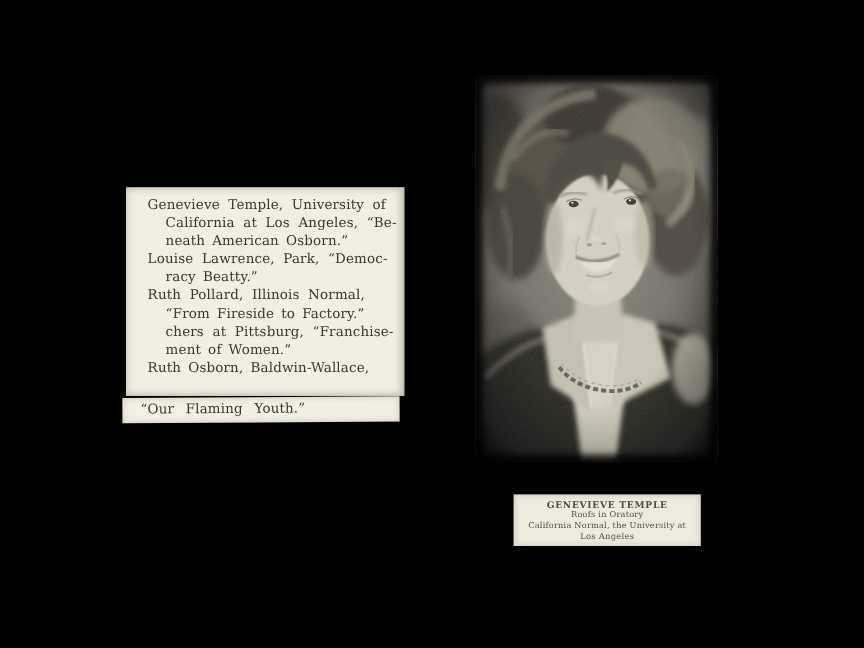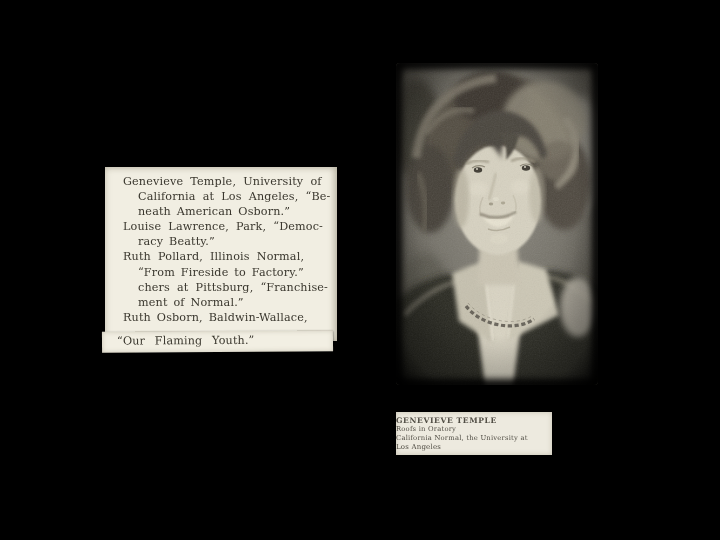--- a/index.html
+++ b/index.html
@@ -1,61 +1,61 @@
 <!DOCTYPE html>
 <html><head>
 <meta charset="utf-8">
 <style>
   html,body{margin:0;padding:0;background:#000;}
   .stage{position:relative;width:720px;height:540px;background:#000;overflow:hidden;
          font-family:"DejaVu Serif", serif;}
 
   
-  .clip-main{position:absolute;left:105px;top:167px;width:232px;height:174px;
+  .clip-main{position:absolute;left:105px;top:156px;width:232px;height:174px;
              background:#f1eee2;box-sizing:border-box;padding:7px 10px 0 18px;
              box-shadow:inset 0 0 7px rgba(125,118,95,.35), inset -3px 0 6px rgba(110,104,85,.28);}
   .clip-line{font-size:11.2px;line-height:15.1px;color:#3a372e;white-space:nowrap;
              word-spacing:2.2px;letter-spacing:.15px;}
   .clip-line.just{word-spacing:3.4px;}
   .clip-line.ind{padding-left:15px;}
 
   .clip-strip{position:absolute;left:102px;top:331px;width:231px;height:21px;
               background:#f2efe3;box-sizing:border-box;padding:2px 0 0 15px;
               transform:rotate(-.35deg);
               box-shadow:inset 0 0 5px rgba(125,118,95,.35), 0 1px 2px rgba(0,0,0,.8);}
   .clip-strip .clip-line{word-spacing:6px;}
 
   
   .photo{position:absolute;left:396px;top:63px;width:202px;height:322px;background:#0a0a08;
          border-radius:4px;overflow:hidden;box-shadow:inset 0 0 14px 6px #000;}
   .photo svg{display:block;width:100%;height:100%;}
 
   
-  .caption{position:absolute;left:396px;top:412px;width:156px;height:43px;
-           background:#edeadf;box-sizing:border-box;padding-top:4px;
+  .caption{position:absolute;left:428px;top:412px;width:156px;height:43px;
+           background:#edeadf;box-sizing:border-box;padding-top:4px;text-align:center;
            color:#504d44;box-shadow:inset 0 0 5px rgba(125,118,95,.35);}
   .cap-title{font-size:7.6px;line-height:9px;font-weight:bold;letter-spacing:.6px;}
   .cap-line{font-size:6.8px;line-height:9px;letter-spacing:.2px;}
   .cap-line.bold{font-weight:normal;font-size:7px;}
 </style>
 </head>
 <body>
 
 <div class="stage">
 
   <div class="clip-main">
     <div class="clip-line just">Genevieve Temple, University of</div>
     <div class="clip-line ind just">California at Los Angeles, “Be-</div>
     <div class="clip-line ind">neath American Osborn.”</div>
     <div class="clip-line just">Louise Lawrence, Park, “Democ-</div>
     <div class="clip-line ind">racy Beatty.”</div>
     <div class="clip-line just">Ruth Pollard, Illinois Normal,</div>
     <div class="clip-line ind">“From Fireside to Factory.”</div>
     <div class="clip-line ind just">chers at Pittsburg, “Franchise-</div>
-    <div class="clip-line ind">ment of Normal.”</div>
+    <div class="clip-line ind">ment of Women.”</div>
     <div class="clip-line">Ruth Osborn, Baldwin-Wallace,</div>
   </div>
 
   <div class="clip-strip">
     <div class="clip-line">“Our Flaming Youth.”</div>
   </div>
 
   <div class="photo" aria-label="Black-and-white yearbook portrait of a smiling young woman with short wavy bobbed hair, wearing a dark wide-collared blouse and a bead necklace">
     <svg viewBox="0 0 202 322" preserveAspectRatio="none">
       <defs>

